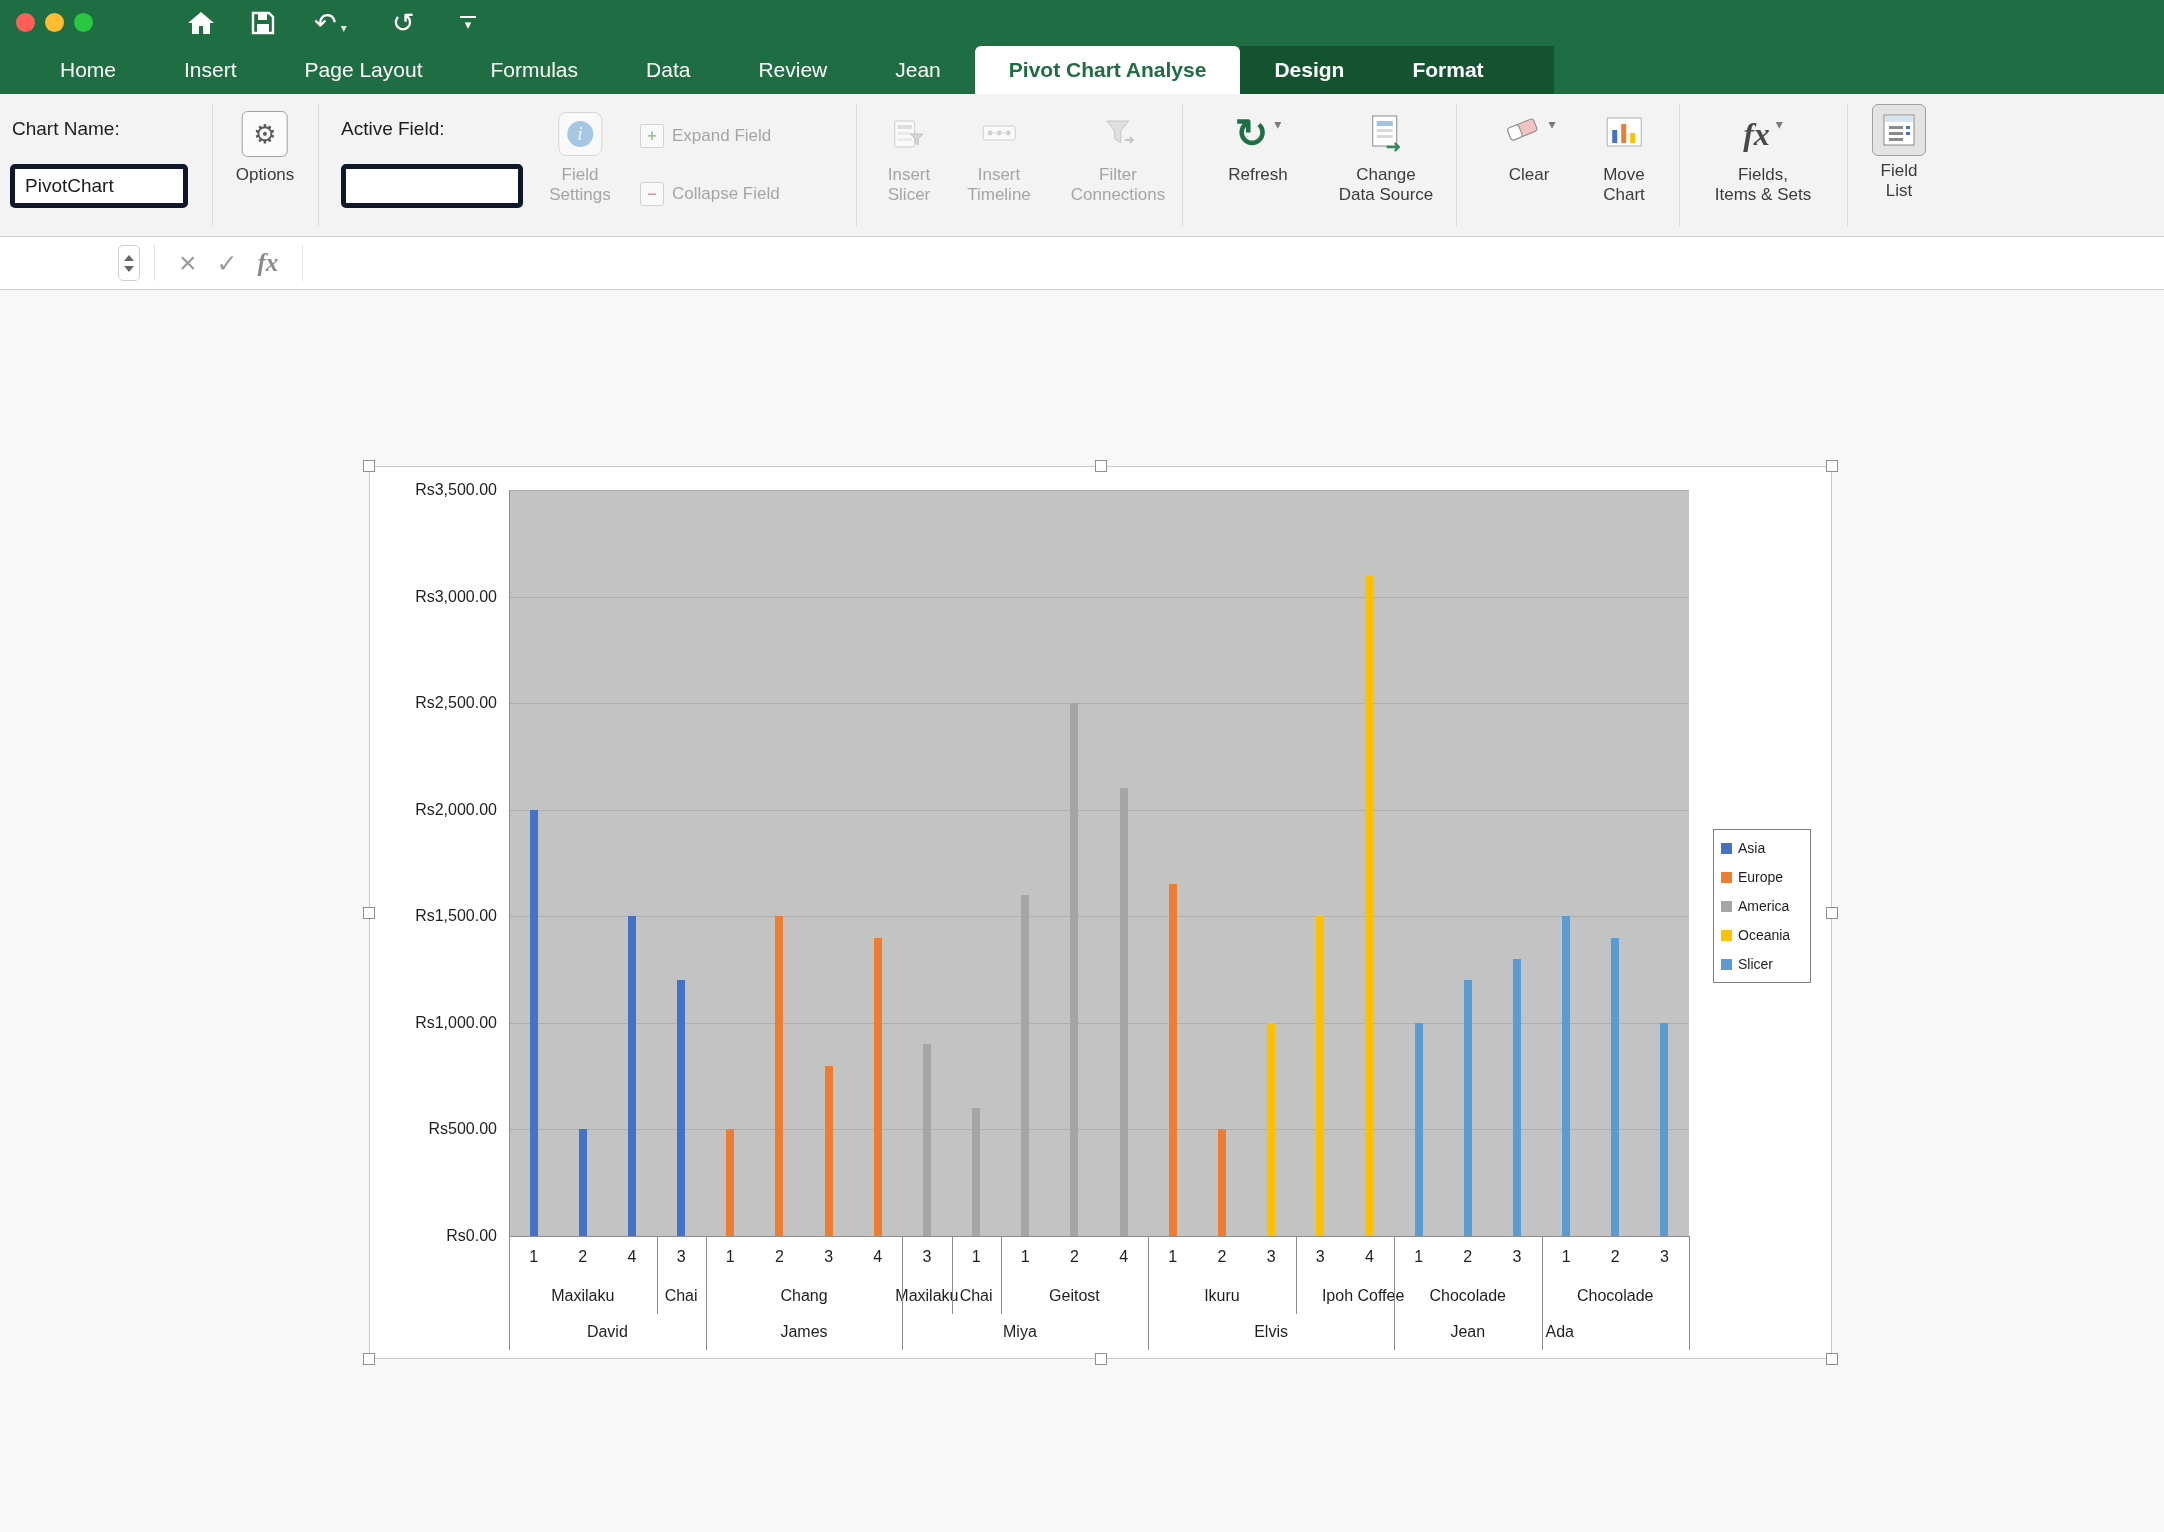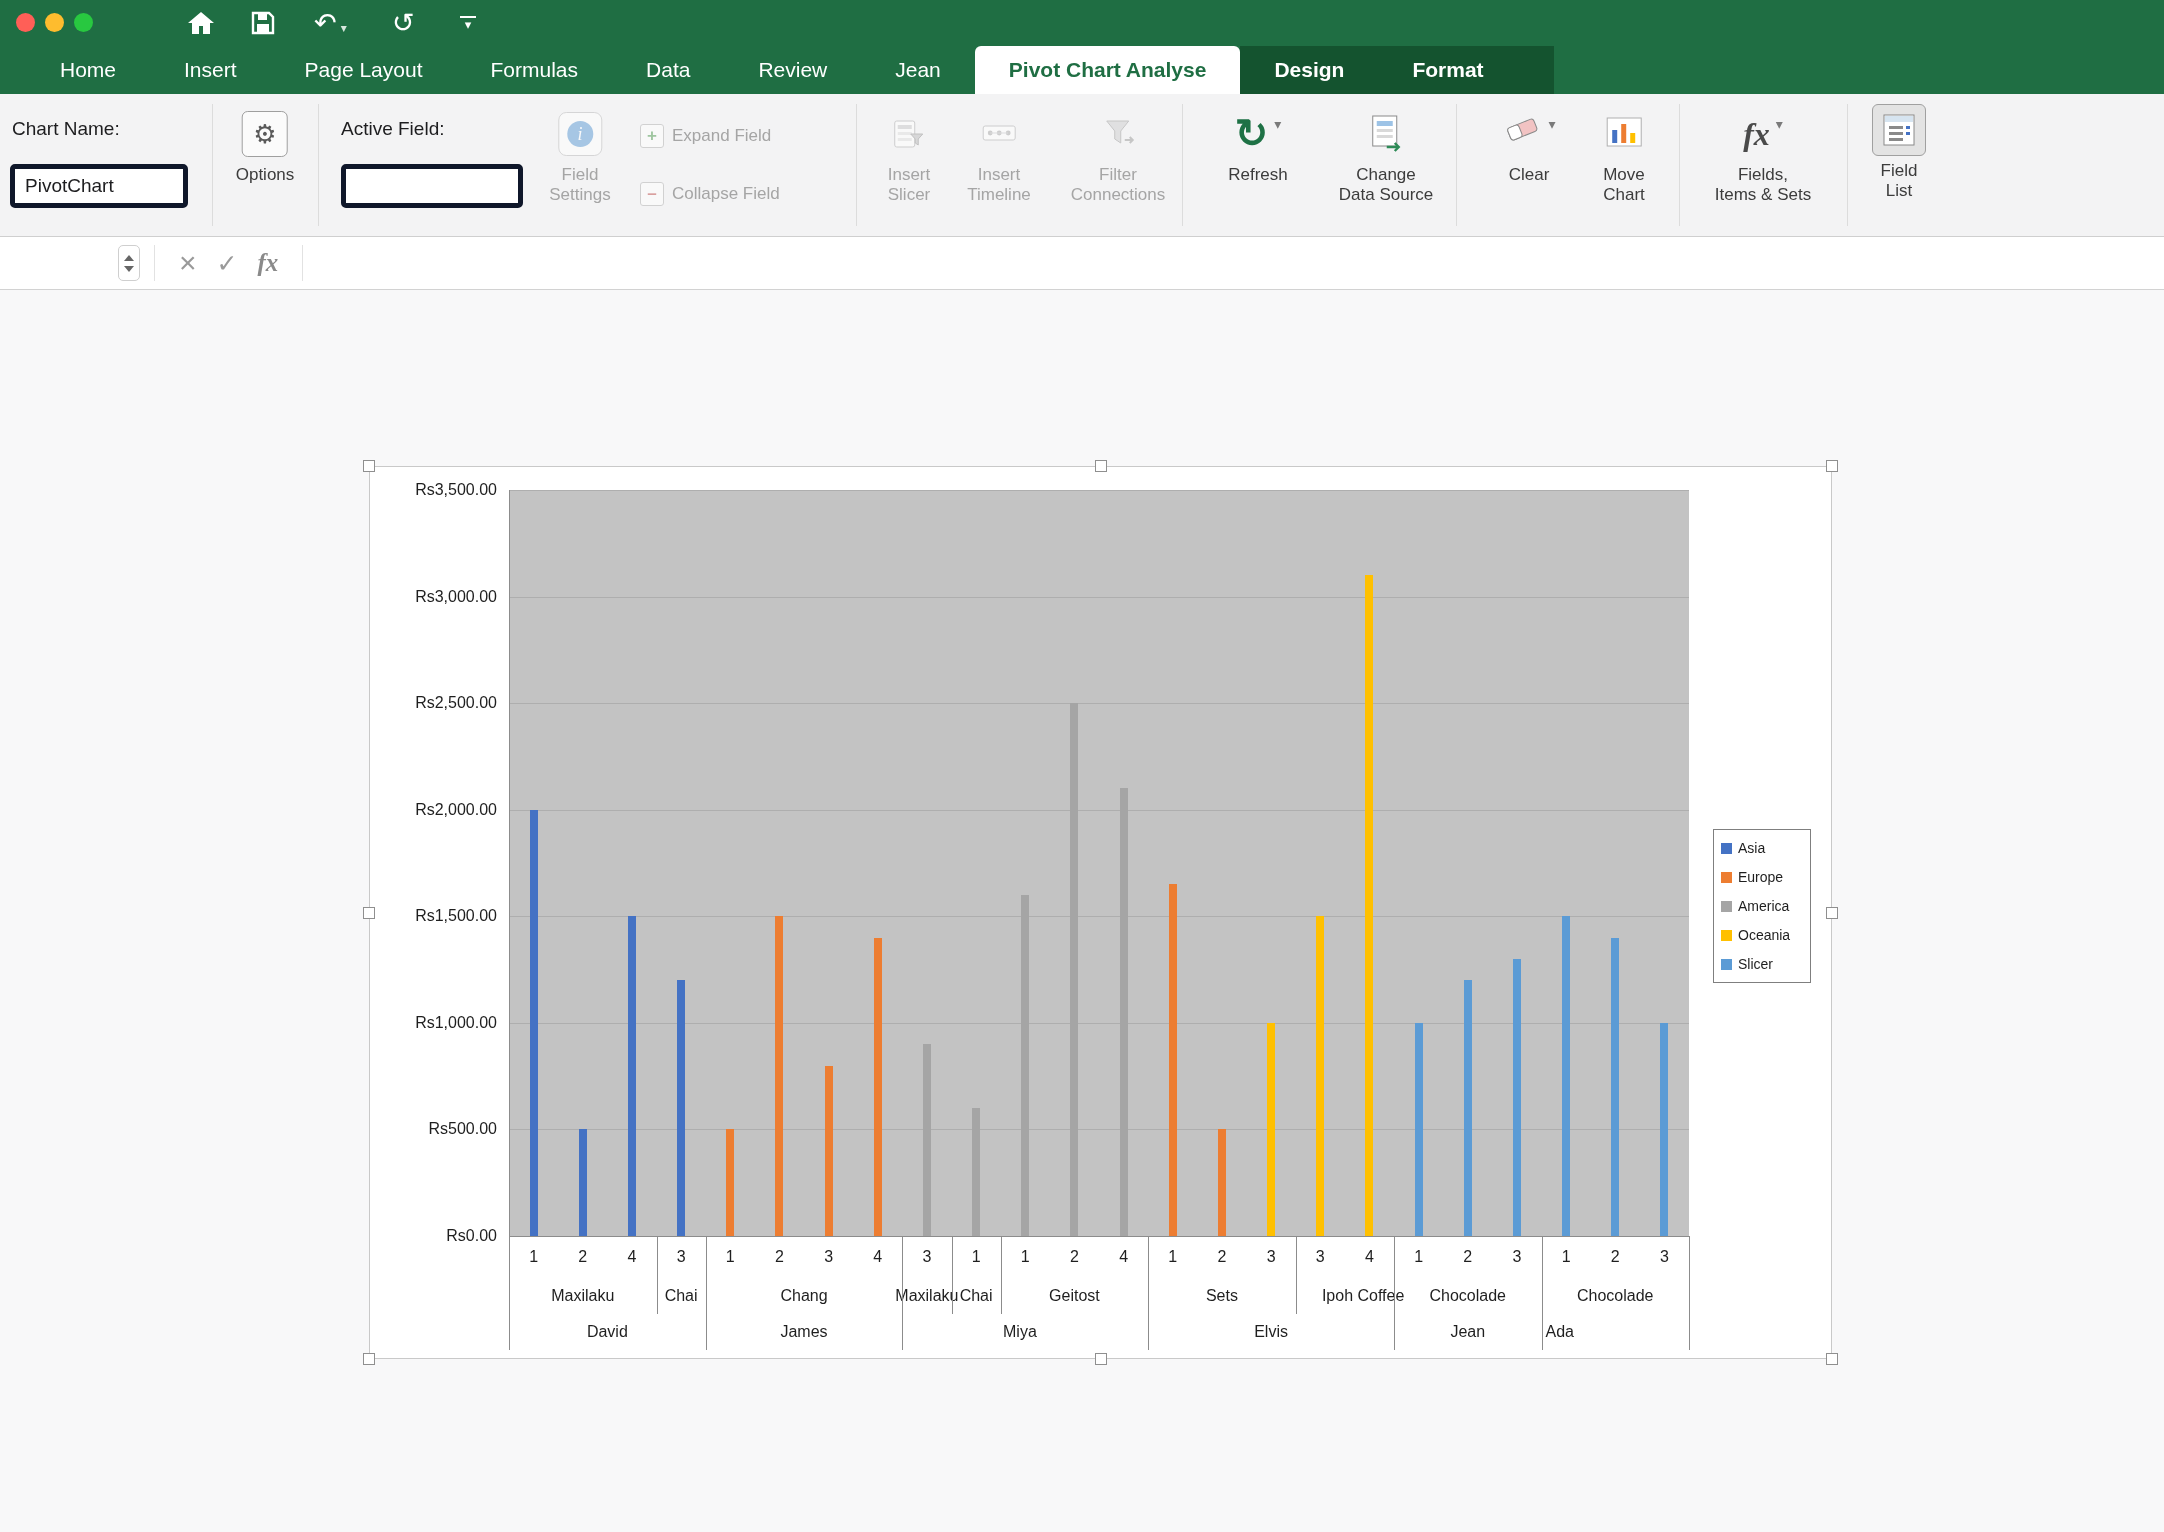--- a/index.html
+++ b/index.html
@@ -410,21 +410,21 @@
       <div class="xcell" style="left: 1269.8px; top: 769px; width: 49.2px; height: 41px;">3</div>
       <div class="xcell" style="left: 139px; top: 810px; width: 147.5px; height: 37px;">Maxilaku</div>
       <div class="xcell" style="left: 286.5px; top: 810px; width: 49.2px; height: 37px;">Chai</div>
       <div class="xcell" style="left: 139px; top: 847px; width: 196.7px; height: 36px;">David</div>
       <div class="xcell" style="left: 335.7px; top: 810px; width: 196.7px; height: 37px;">Chang</div>
       <div class="xcell" style="left: 335.7px; top: 847px; width: 196.7px; height: 36px;">James</div>
       <div class="xcell" style="left: 532.3px; top: 810px; width: 49.2px; height: 37px;">Maxilaku</div>
       <div class="xcell" style="left: 581.5px; top: 810px; width: 49.2px; height: 37px;">Chai</div>
       <div class="xcell" style="left: 630.7px; top: 810px; width: 147.5px; height: 37px;">Geitost</div>
       <div class="xcell" style="left: 527px; top: 847px; width: 245.8px; height: 36px;">Miya</div>
-      <div class="xcell" style="left: 778.2px; top: 810px; width: 147.5px; height: 37px;">Sets</div>
+      <div class="xcell" style="left: 778.2px; top: 810px; width: 147.5px; height: 37px;">Ikuru</div>
       <div class="xcell" style="left: 944px; top: 810px; width: 98.3px; height: 37px;">Ipoh Coffee</div>
       <div class="xcell" style="left: 778.2px; top: 847px; width: 245.8px; height: 36px;">Elvis</div>
       <div class="xcell" style="left: 1024px; top: 810px; width: 147.5px; height: 37px;">Chocolade</div>
       <div class="xcell" style="left: 1024px; top: 847px; width: 147.5px; height: 36px;">Jean</div>
       <div class="xcell" style="left: 1171.5px; top: 810px; width: 147.5px; height: 37px;">Chocolade</div>
       <div class="xcell" style="left: 1116px; top: 847px; width: 147.5px; height: 36px;">Ada</div>
       <div class="vline" style="left: 139px; top: 769px; height: 114px;"></div>
       <div class="vline" style="left: 335.7px; top: 769px; height: 114px;"></div>
       <div class="vline" style="left: 532.3px; top: 769px; height: 114px;"></div>
       <div class="vline" style="left: 778.2px; top: 769px; height: 114px;"></div>

